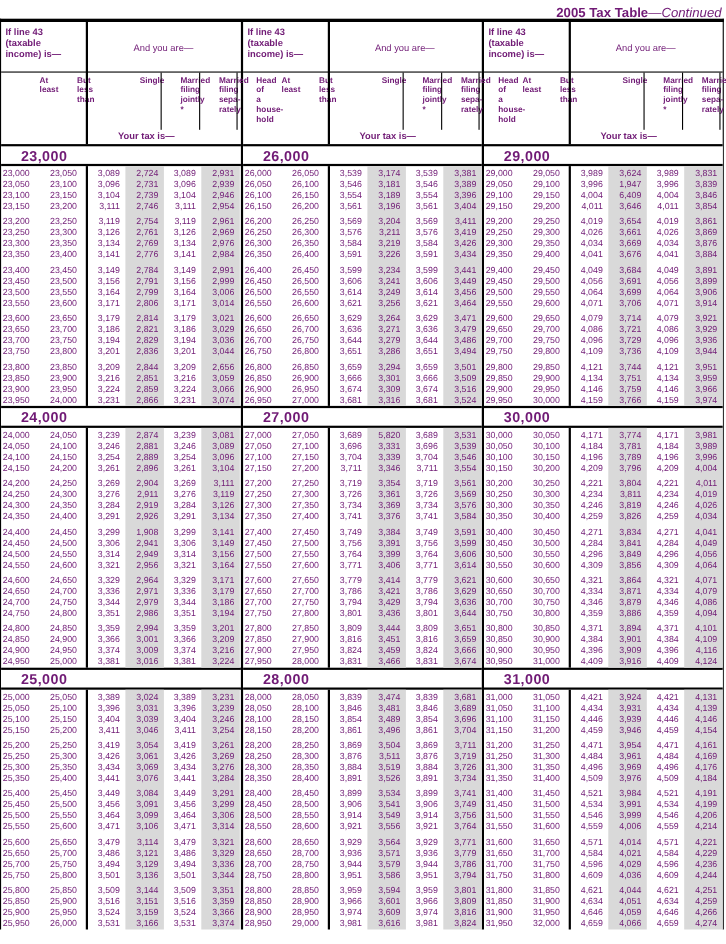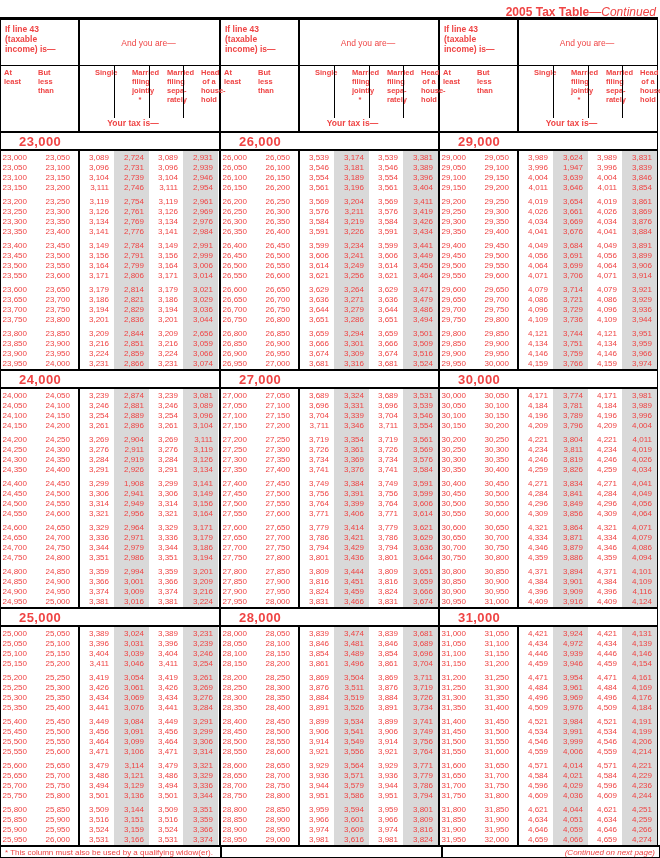--- a/index.html
+++ b/index.html
@@ -1,34 +1,34 @@
 <!DOCTYPE html>
 <html><head>
 <meta charset="utf-8">
 <style>
   html,body{margin:0;padding:0;background:#fff;}
   .page{position:relative;width:660px;height:858px;background:#fff;overflow:hidden;
-        font-family:"Liberation Sans",sans-serif;color:#ef4444;}
+        font-family:"Liberation Sans",sans-serif;color:#701a75;}
   .titlebar{height:15px;padding:2px 4px 0 0;text-align:right;white-space:nowrap;}
   .title-bold{font-weight:bold;font-size:12px;}
   .title-cont{font-style:italic;font-size:12px;}
   .ttable{border-top:3px solid #000;border-left:1px solid #000;border-right:1px solid #000;
           display:flex;width:658px;box-sizing:border-box;}
   .group{width:219px;box-sizing:border-box;}
   .group + .group{border-left:2px solid #000;}
   
   .ghead{position:relative;height:111px;}
   .gh-top{height:46px;display:flex;border-bottom:1px solid #000;box-sizing:border-box;}
   .gh-income{width:77px;box-sizing:border-box;padding:4px 0 0 4px;font-weight:bold;
              font-size:8.5px;line-height:10px;white-space:pre-line;}
   .gh-andyou{flex:1;display:flex;align-items:center;justify-content:center;
              font-weight:normal;font-size:8.5px;}
   .gh-cols{display:grid;grid-template-columns:34px 43px 36px 35px 34px 35px;height:52px;
            font-size:7.5px;font-weight:bold;line-height:9px;}
-  .hc{box-sizing:border-box;padding:2px 1px 0 3px;white-space:pre-line;}
+  .hc{box-sizing:border-box;padding:2px 1px 0 3px;white-space:pre-line;margin-left:32px;}
   .hc.tax{text-align:center;padding-left:17px;}
   .gh-cols .hc:nth-child(4),.gh-cols .hc:nth-child(5),.gh-cols .hc:nth-child(6)
     {border-left:1px solid #000;}
   .gh-tax{height:13px;margin-left:46px;text-align:center;font-weight:bold;font-size:8.5px;}
   .vdiv{position:absolute;left:77px;top:0;bottom:0;width:2px;background:#000;}
   
   .band{height:20px;box-sizing:border-box;border-top:2px solid #000;border-bottom:2px solid #000;
         display:flex;align-items:center;background:#fff;}
   .band-label{font-weight:bold;font-size:13px;margin-left:18px;letter-spacing:.4px;}
   
@@ -845,21 +845,21 @@
           </div>
           <div class="sbody">
             <div class="stripe s-mfj" style="background: rgb(217, 217, 217);"></div>
             <div class="stripe s-hoh" style="background: rgb(217, 217, 217);"></div>
             <div class="vdiv"></div>
             <div class="rgroup">
               <div class="trow">
                 <span class="cell c0">27,000</span>
                 <span class="cell c1">27,050</span>
                 <span class="cell c2">3,689</span>
-                <span class="cell c3">3,324</span>
+                <span class="cell c3">5,820</span>
                 <span class="cell c4">3,689</span>
                 <span class="cell c5">3,531</span>
               </div>
               <div class="trow">
                 <span class="cell c0">27,050</span>
                 <span class="cell c1">27,100</span>
                 <span class="cell c2">3,696</span>
                 <span class="cell c3">3,331</span>
                 <span class="cell c4">3,696</span>
                 <span class="cell c5">3,539</span>
@@ -1252,21 +1252,21 @@
                 <span class="cell c1">29,100</span>
                 <span class="cell c2">3,996</span>
                 <span class="cell c3">1,947</span>
                 <span class="cell c4">3,996</span>
                 <span class="cell c5">3,839</span>
               </div>
               <div class="trow">
                 <span class="cell c0">29,100</span>
                 <span class="cell c1">29,150</span>
                 <span class="cell c2">4,004</span>
-                <span class="cell c3">3,639</span>
+                <span class="cell c3">6,409</span>
                 <span class="cell c4">4,004</span>
                 <span class="cell c5">3,846</span>
               </div>
               <div class="trow">
                 <span class="cell c0">29,150</span>
                 <span class="cell c1">29,200</span>
                 <span class="cell c2">4,011</span>
                 <span class="cell c3">3,646</span>
                 <span class="cell c4">4,011</span>
                 <span class="cell c5">3,854</span>
@@ -1600,21 +1600,21 @@
                 <span class="cell c1">31,050</span>
                 <span class="cell c2">4,421</span>
                 <span class="cell c3">3,924</span>
                 <span class="cell c4">4,421</span>
                 <span class="cell c5">4,131</span>
               </div>
               <div class="trow">
                 <span class="cell c0">31,050</span>
                 <span class="cell c1">31,100</span>
                 <span class="cell c2">4,434</span>
-                <span class="cell c3">4,972</span>
+                <span class="cell c3">3,931</span>
                 <span class="cell c4">4,434</span>
                 <span class="cell c5">4,139</span>
               </div>
               <div class="trow">
                 <span class="cell c0">31,100</span>
                 <span class="cell c1">31,150</span>
                 <span class="cell c2">4,446</span>
                 <span class="cell c3">3,939</span>
                 <span class="cell c4">4,446</span>
                 <span class="cell c5">4,146</span>
@@ -1763,19 +1763,13 @@
                 <span class="cell c4">4,659</span>
                 <span class="cell c5">4,274</span>
               </div>
             </div>
           </div>
         </div>
     </div>
 
   </div>
 
-  <div class="footrow">
-    <span class="foot-note">* This column must also be used by a qualifying widow(er).</span>
-    <span class="foot-cont">(Continued on next page)</span>
-    <span class="fsep f1"></span>
-    <span class="fsep f2"></span>
-  </div>
 </div>
 
 </body></html>

